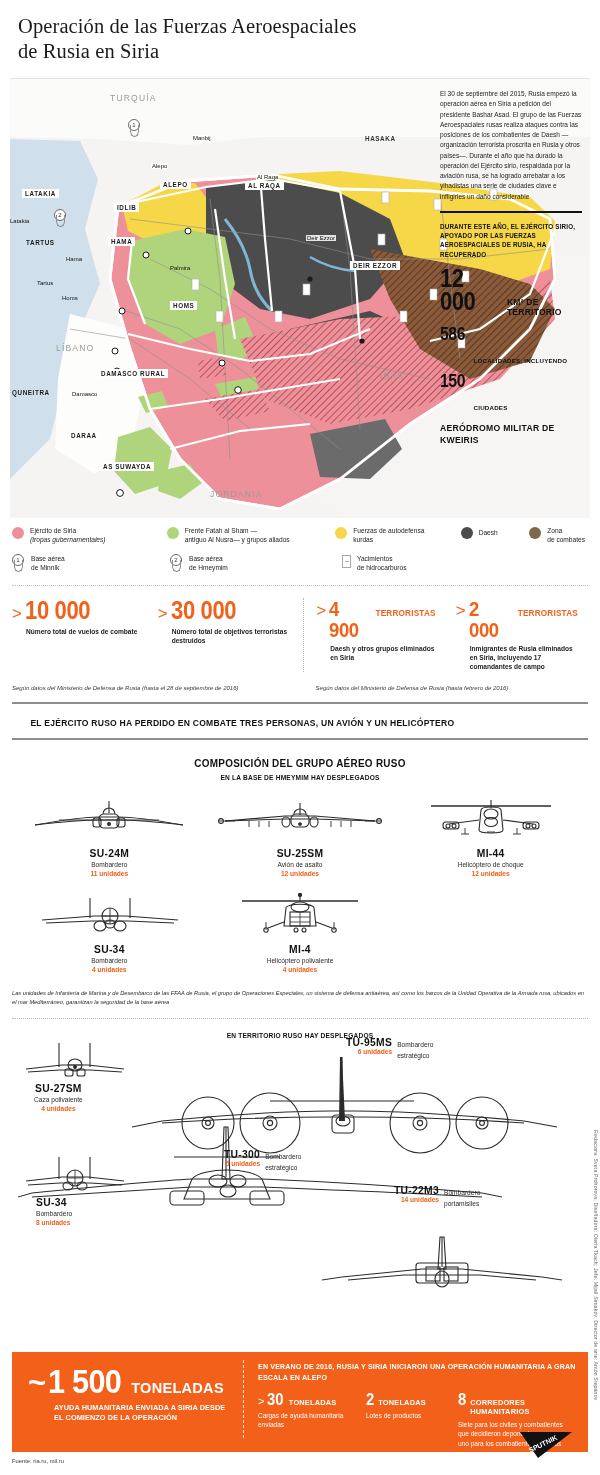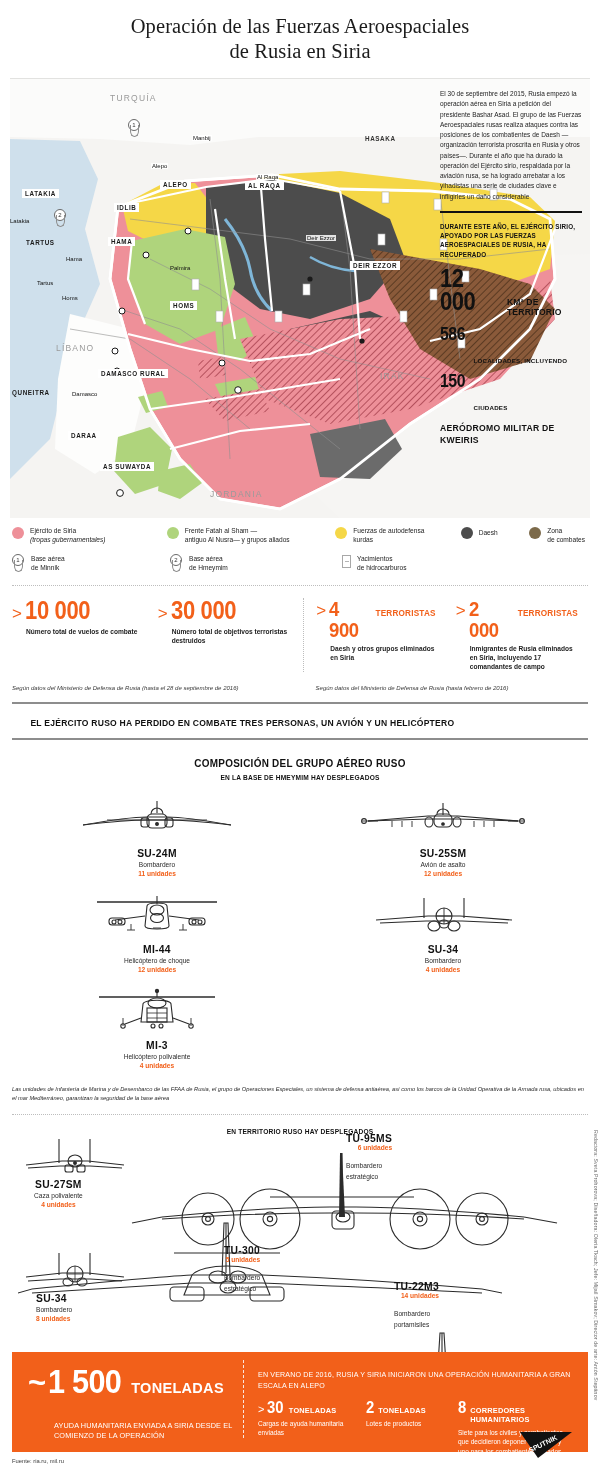--- a/index.html
+++ b/index.html
@@ -16,21 +16,20 @@
 
   
   .header { padding: 14px 18px 10px 18px; }
   .header h1 {
     font-family: "Liberation Serif", serif;
     font-size: 20.5px;
     font-weight: 400;
     line-height: 1.22;
     color: #1b1b1b;
     letter-spacing: .1px;
-    text-align: center;
   }
 
   
   .map-wrap {
     position: relative;
     margin: 4px 10px 0 10px;
     height: 440px;
     background: #f4f4f2;
     border-top: 1px solid #e2e2e0;
     overflow: hidden;
@@ -193,42 +192,42 @@
     color: #111; text-transform: uppercase;
     transform: scaleX(.92);
   }
   .sec-sub {
     text-align: center; margin-top: 5px;
     font-weight: bold; font-size: 6.6px; letter-spacing: .2px;
     color: #111; text-transform: uppercase;
   }
   .fleet-grid {
     margin: 12px 14px 0 14px;
-    display: grid; grid-template-columns: 1fr 1fr;
+    display: grid; grid-template-columns: 1fr 1fr 1fr;
     row-gap: 10px;
   }
   .fleet-cell { text-align: center; }
   .plane-art { height: 54px; display: flex; align-items: center; justify-content: center; }
   .ac-name {
     font-weight: bold; font-size: 10.3px; letter-spacing: .3px; color: #111;
     margin-top: 1px;
   }
   .ac-role { font-size: 6.6px; color: #2a2a2a; line-height: 1.35; margin-top: 2px; }
   .ac-units { font-size: 6.6px; font-weight: bold; color: #F2601A; line-height: 1.35; }
 
   .note-italic {
     margin: 14px 12px 0 12px;
     font-size: 5.7px; font-style: italic; line-height: 1.7; color: #2a2a2a;
   }
   .dotted-sep2 { margin: 10px 12px 0 12px; border-top: 1.2px dotted #bdbdbd; }
 
   
   .ru-block { position: relative; height: 255px; margin: 0 12px; }
   .ru-svg { position: absolute; left: 0; top: 0; }
-  .lbl { position: absolute; flex-direction: column; }
+  .lbl { position: absolute; }
   .lbl .ac-name { margin: 0; }
   .lbl-flex { display: flex; align-items: flex-start; gap: 5px; }
 
   
   .credits {
     position: absolute; right: 1px; top: 1130px;
     font-size: 5.2px; color: #6a6a6a;
     writing-mode: vertical-rl;
     letter-spacing: .15px;
     white-space: nowrap;
@@ -245,32 +244,32 @@
   .or-left { width: 272px; padding: 14px 10px 0 16px; }
   .or-big {
     display: flex; align-items: baseline; gap: 2px;
     font-family: "Liberation Sans Narrow","Liberation Sans", sans-serif;
     font-weight: bold;
   }
   .or-tilde { font-size: 31px; line-height: .9; }
   .or-num { font-size: 34px; line-height: .9; letter-spacing: -0.8px; transform: scaleX(.9); transform-origin: left bottom;}
   .or-unit { font-size: 14.5px; letter-spacing: .3px; text-transform: uppercase; }
   .or-sub {
-    margin-top: 24px; margin-left: 26px;
-    font-size: 7.3px; font-weight: normal; line-height: 1.45;
+    margin-top: 6px; margin-left: 26px;
+    font-size: 7.3px; font-weight: bold; line-height: 1.45;
     letter-spacing: .1px; text-transform: uppercase;
   }
   .or-divider {
     width: 1px; margin: 8px 0 14px 0;
     border-left: 1.4px dashed rgba(255,255,255,.85);
   }
   .or-right { flex: 1; padding: 10px 12px 0 14px; }
   .or-head {
-    font-size: 7.1px; font-weight: normal; line-height: 1.5;
-    letter-spacing: .15px; text-transform: uppercase; margin-top: 8px;
+    font-size: 7.1px; font-weight: bold; line-height: 1.5;
+    letter-spacing: .15px; text-transform: uppercase;
   }
   .or-cols { display: flex; margin-top: 8px; }
   .or-col { padding-right: 8px; }
   .or-col.c1 { width: 108px; }
   .or-col.c2 { width: 92px; }
   .or-col.c3 { width: 118px; }
   .or-cnum {
     display: flex; align-items: baseline; gap: 3px;
     font-family: "Liberation Sans Narrow","Liberation Sans", sans-serif;
     font-weight: bold;
@@ -677,21 +676,21 @@
           <ellipse cx="70" cy="15" rx="9" ry="5"></ellipse>
           <path d="M54,30 L38,36 M86,30 L102,36" stroke-width="1.1"></path>
           <line x1="36" y1="30" x2="36" y2="38" stroke-width=".9"></line>
           <line x1="104" y1="30" x2="104" y2="38" stroke-width=".9"></line>
           <circle cx="36" cy="38" r="2.2"></circle>
             <circle cx="104" cy="38" r="2.2"></circle>
           <circle cx="66" cy="38" r="2"></circle>
             <circle cx="74" cy="38" r="2"></circle>
         </svg>
       </div>
-      <div class="ac-name">MI-3</div>
+      <div class="ac-name">MI-4</div>
       <div class="ac-role">Helicóptero polivalente</div>
       <div class="ac-units">4 unidades</div>
     </div>
   </div>
 
   <div class="note-italic">Las unidades de Infantería de Marina y de Desembarco de las FFAA de Rusia, el grupo de Operaciones Especiales, un sistema de defensa antiaérea, así como los barcos de la Unidad Operativa de la Armada rusa, ubicados en el mar Mediterráneo, garantizan la seguridad de la base aérea</div>
   <div class="dotted-sep2"></div>
 
   <div class="sec-sub" style="margin-top:13px;">EN TERRITORIO RUSO HAY DESPLEGADOS</div>
 

